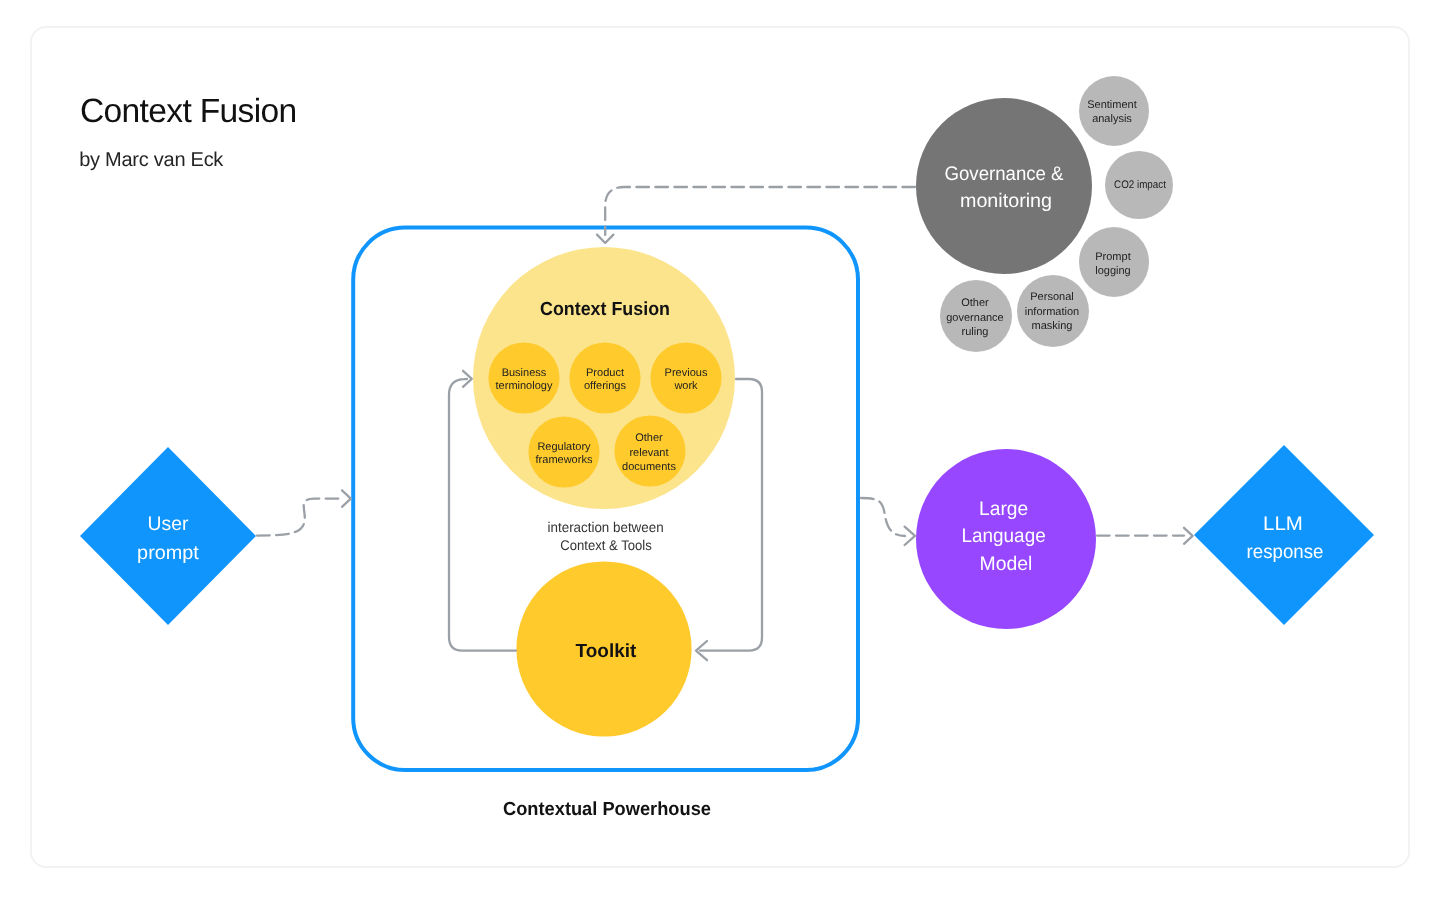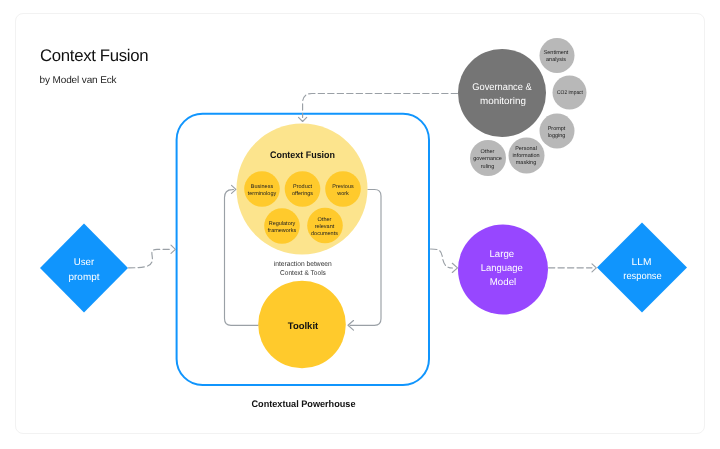--- a/index.html
+++ b/index.html
@@ -17,21 +17,21 @@
   .bold{font-weight:bold;}
   .big{font-size:9.5px;letter-spacing:0;}
   .small-note{font-size:7px;letter-spacing:0;fill:#333333;}
   .tiny{font-size:5.5px;letter-spacing:0;fill:#212121;}
 </style>
 </head>
 <body>
 
 <div id="card"></div>
 <div class="ttl">Context Fusion</div>
-<div class="sub">by Model van Eck</div>
+<div class="sub">by Marc van Eck</div>
 
 <svg id="diagram" width="720" height="449" viewBox="0 0 720 449">
 
   <rect x="176.6" y="113.8" width="252.4" height="271.2" rx="26" ry="26" fill="none" stroke-width="2" stroke="#1095fd"></rect>
 
   <circle cx="302" cy="189" r="65.5" fill="#fce48d"></circle>
 
   <circle cx="262" cy="189" r="17.8" fill="#ffca2c"></circle>
   <circle cx="302.5" cy="189" r="17.8" fill="#ffca2c"></circle>
   <circle cx="343" cy="189" r="17.8" fill="#ffca2c"></circle>

